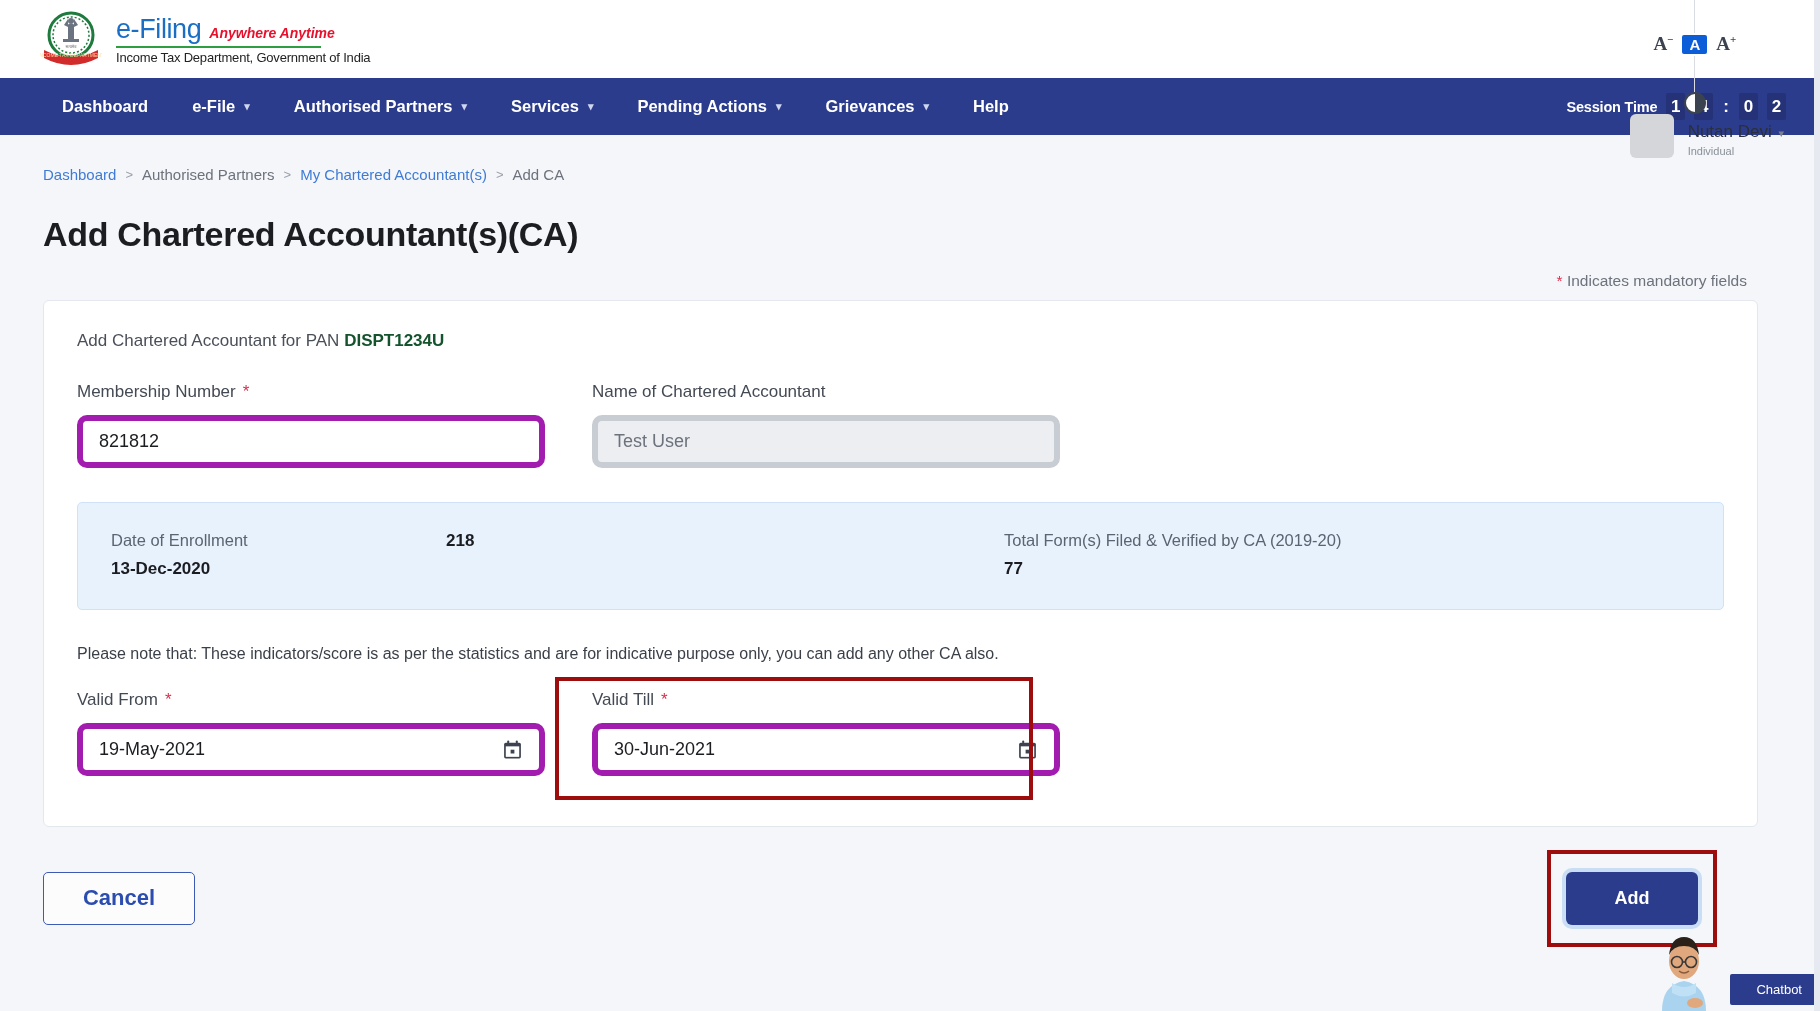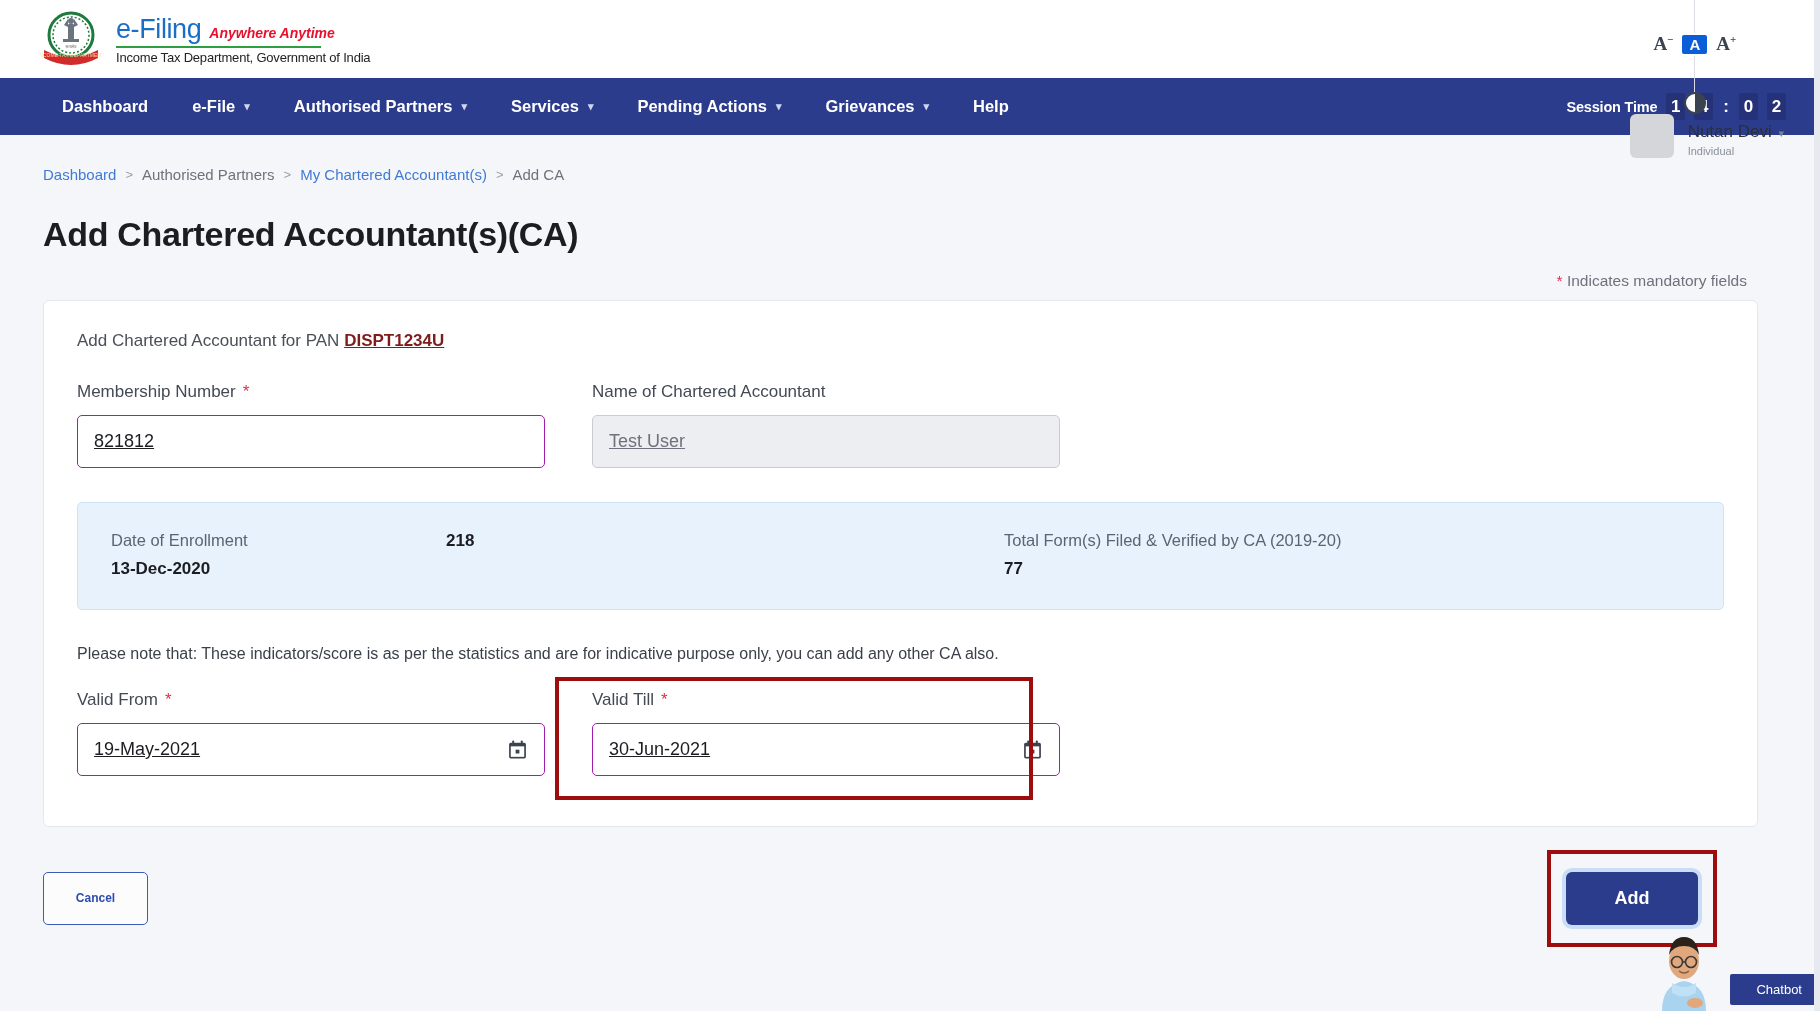--- a/index.html
+++ b/index.html
@@ -108,33 +108,32 @@
   }
   .mandatory .star { color: #d9304f; }
 
   
   .card {
     background: #fff; border: 1px solid #e3e7ee; border-radius: 6px;
     margin: 10px 22px 0 3px; padding: 30px 33px 36px 33px;
     min-height: 527px;
   }
   .pan-line { font-size: 17px; color: #4a4f58; margin-bottom: 31px; }
-  .pan-line b { color: #7f1d1d; font-weight: 700; text-decoration: underline; }
+  .pan-line b { color: #14532d; font-weight: 700; }
 
   .row { display: flex; }
   .field { width: 468px; }
   .field.gap { margin-left: 47px; }
   .flabel { font-size: 17px; color: #444a54; margin-bottom: 13px; display: flex; align-items: center; gap: 7px; }
   .req { color: #d9304f; font-size: 17px; }
   .input {
-    height: 53px; border: 1px solid #a21caf; border-radius: 5px;
+    height: 53px; border: 6px solid #a21caf; border-radius: 10px;
     background: #fff; font-size: 18px; color: #1b1d21;
     padding: 0 16px; display: flex; align-items: center;
     width: 100%;
-    text-decoration: underline;
   }
   .input.disabled { background: #eceef1; border-color: #c8ccd3; color: #6d727c; }
   .input.date { justify-content: space-between; gap: 48px; }
   .cal-icon { color: #3c4350; display: flex; align-items: center; }
 
   
   .infopanel {
     margin-top: 34px; background: #e8f2fd; border: 1px solid #cfe2f7;
     border-radius: 5px; padding: 28px 33px 30px 33px;
     display: flex;
@@ -154,22 +153,22 @@
     position: absolute; border: 4px solid #9e0d0d; pointer-events: none;
   }
   #redbox-validtill { left: 478px; top: -13px; width: 478px; height: 123px; }
 
   
   .footer {
     display: flex; align-items: center;
     margin: 34px 22px 0 3px; position: relative; height: 74px;
   }
   .btn-cancel {
-    width: 105px; height: 53px; border: 1px solid #3d5bb5; border-radius: 5px;
-    background: #fcfcfd; color: #2c4db0; font-size: 12px; font-weight: 700;
+    width: 152px; height: 53px; border: 1px solid #3d5bb5; border-radius: 5px;
+    background: #fcfcfd; color: #2c4db0; font-size: 22px; font-weight: 700;
     display: flex; align-items: center; justify-content: center; cursor: pointer;
   }
   .btn-add-wrap { margin-left: auto; margin-right: 60px; position: relative; }
   .btn-add {
     width: 132px; height: 53px; border-radius: 6px;
     background: #2c3c8c; color: #fff; font-size: 18px; font-weight: 700;
     display: flex; align-items: center; justify-content: center; cursor: pointer;
     box-shadow: 0 0 0 4px #c9ddf5;
   }
   #redbox-add { left: -19px; top: -22px; width: 170px; height: 97px; }

